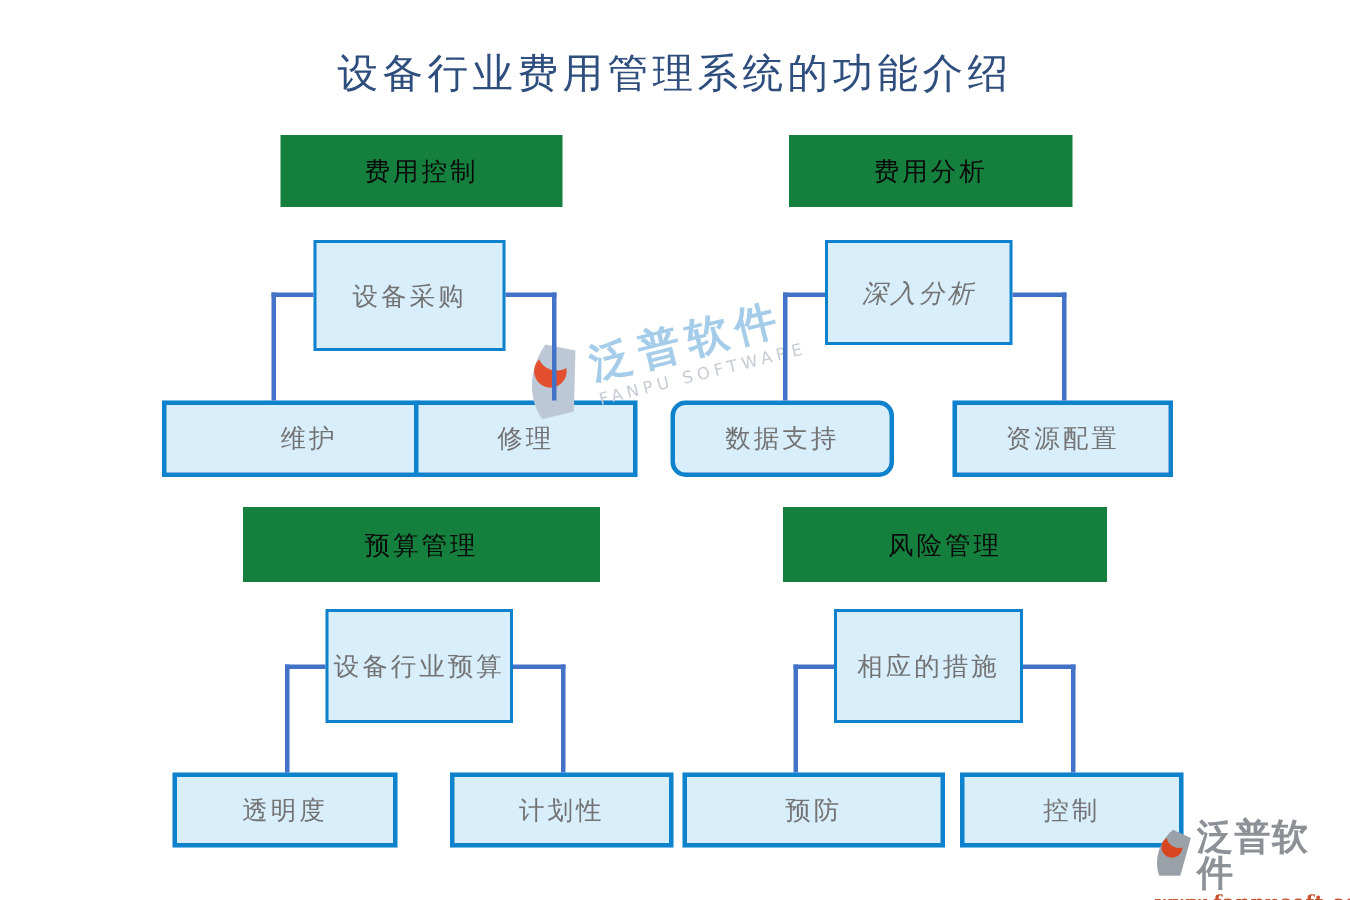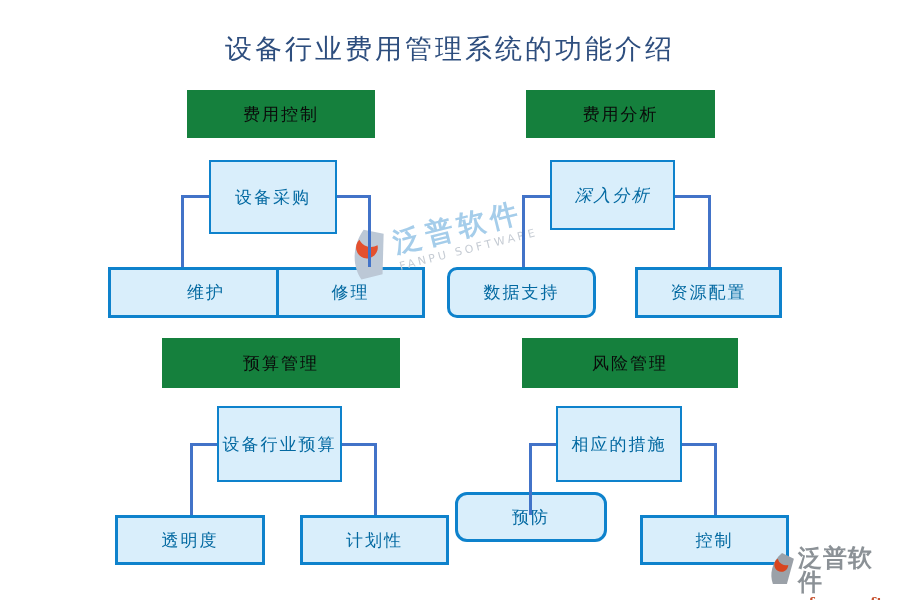--- a/index.html
+++ b/index.html
@@ -13,21 +13,21 @@
     font-size:27px;letter-spacing:3px;color:#2E4E7E;
   }
   .header-box{
     position:absolute;background:#15803d;color:#0A0A0A;
     display:flex;align-items:center;justify-content:center;
     font-size:17px;letter-spacing:2px;
   }
   .node-box{
     position:absolute;background:#D9EEFB;border:3px solid #0E82CC;
     display:flex;align-items:center;justify-content:center;
-    font-size:17px;letter-spacing:2px;color:#0369a1;box-sizing:border-box;
+    font-size:17px;letter-spacing:2px;color:#737373;box-sizing:border-box;
     z-index:2;
     text-align:center;
   }
   .parent-box{border-width:2px;}
   .conn{position:absolute;background:#4273C8;z-index:4;}
   .watermark{
     position:absolute;left:342px;top:234px;z-index:3;
     display:flex;align-items:flex-start;gap:4px;
     transform:rotate(-14deg);transform-origin:left top;
     pointer-events:none;
@@ -83,21 +83,21 @@
     <div class="node-box" style="left:300px;top:515px;width:149px;height:50px;">计划性</div>
   </div>
 
   <div>
     <div class="header-box" style="left:522px;top:338px;width:216px;height:50px;">风险管理</div>
     <div class="node-box parent-box" style="left:556px;top:406px;width:126px;height:76px;">相应的措施</div>
     <div class="conn" style="left:529px;top:443px;width:27px;height:3px;"></div>
     <div class="conn" style="left:529px;top:443px;width:3px;height:72px;"></div>
     <div class="conn" style="left:682px;top:443px;width:35px;height:3px;"></div>
     <div class="conn" style="left:714px;top:443px;width:3px;height:72px;"></div>
-    <div class="node-box" style="left:455px;top:492px;width:152px;height:50px;border-radius:12px;">预防</div>
+    <div class="node-box" style="left:455px;top:515px;width:175px;height:50px;">预防</div>
     <div class="node-box" style="left:640px;top:515px;width:149px;height:50px;">控制</div>
   </div>
 
   <div class="watermark">
     <span>
       <svg width="44" height="50" viewBox="0 0 40 46">
         <path d="M20 1 L37 9 L27 45 L7 45 C2 32 5 14 20 1 Z" fill="#BCC8D6"></path>
         <path d="M14 9 a10 10 0 1 0 15 9 a12 12 0 0 1 -15 -9 Z" fill="#E4502E"></path>
       </svg>
     </span>

